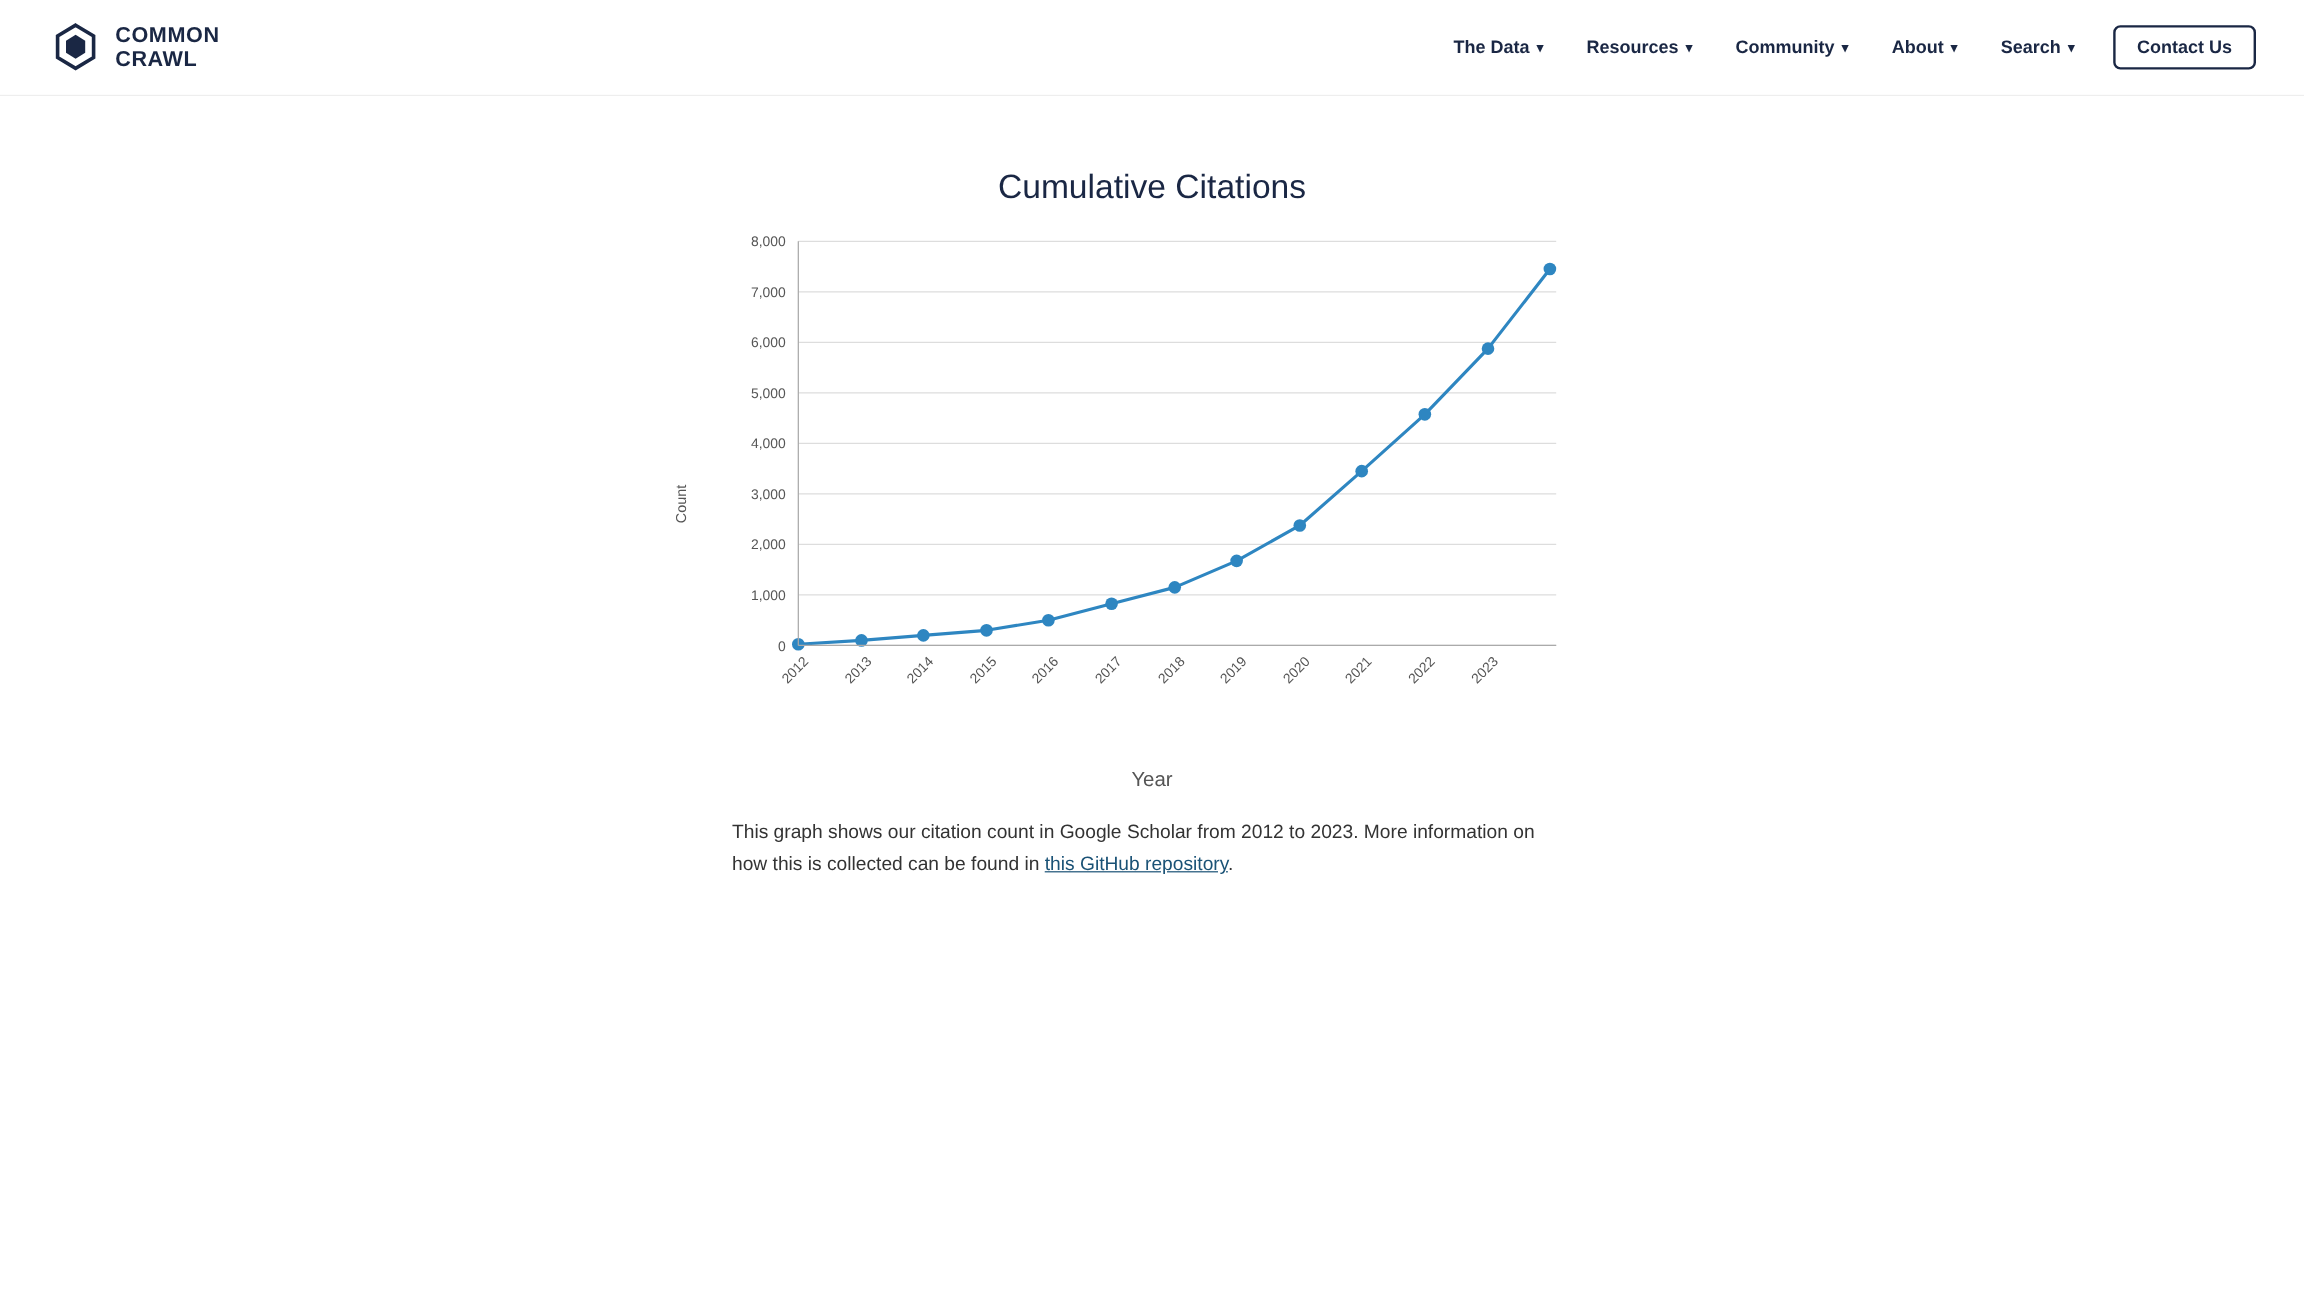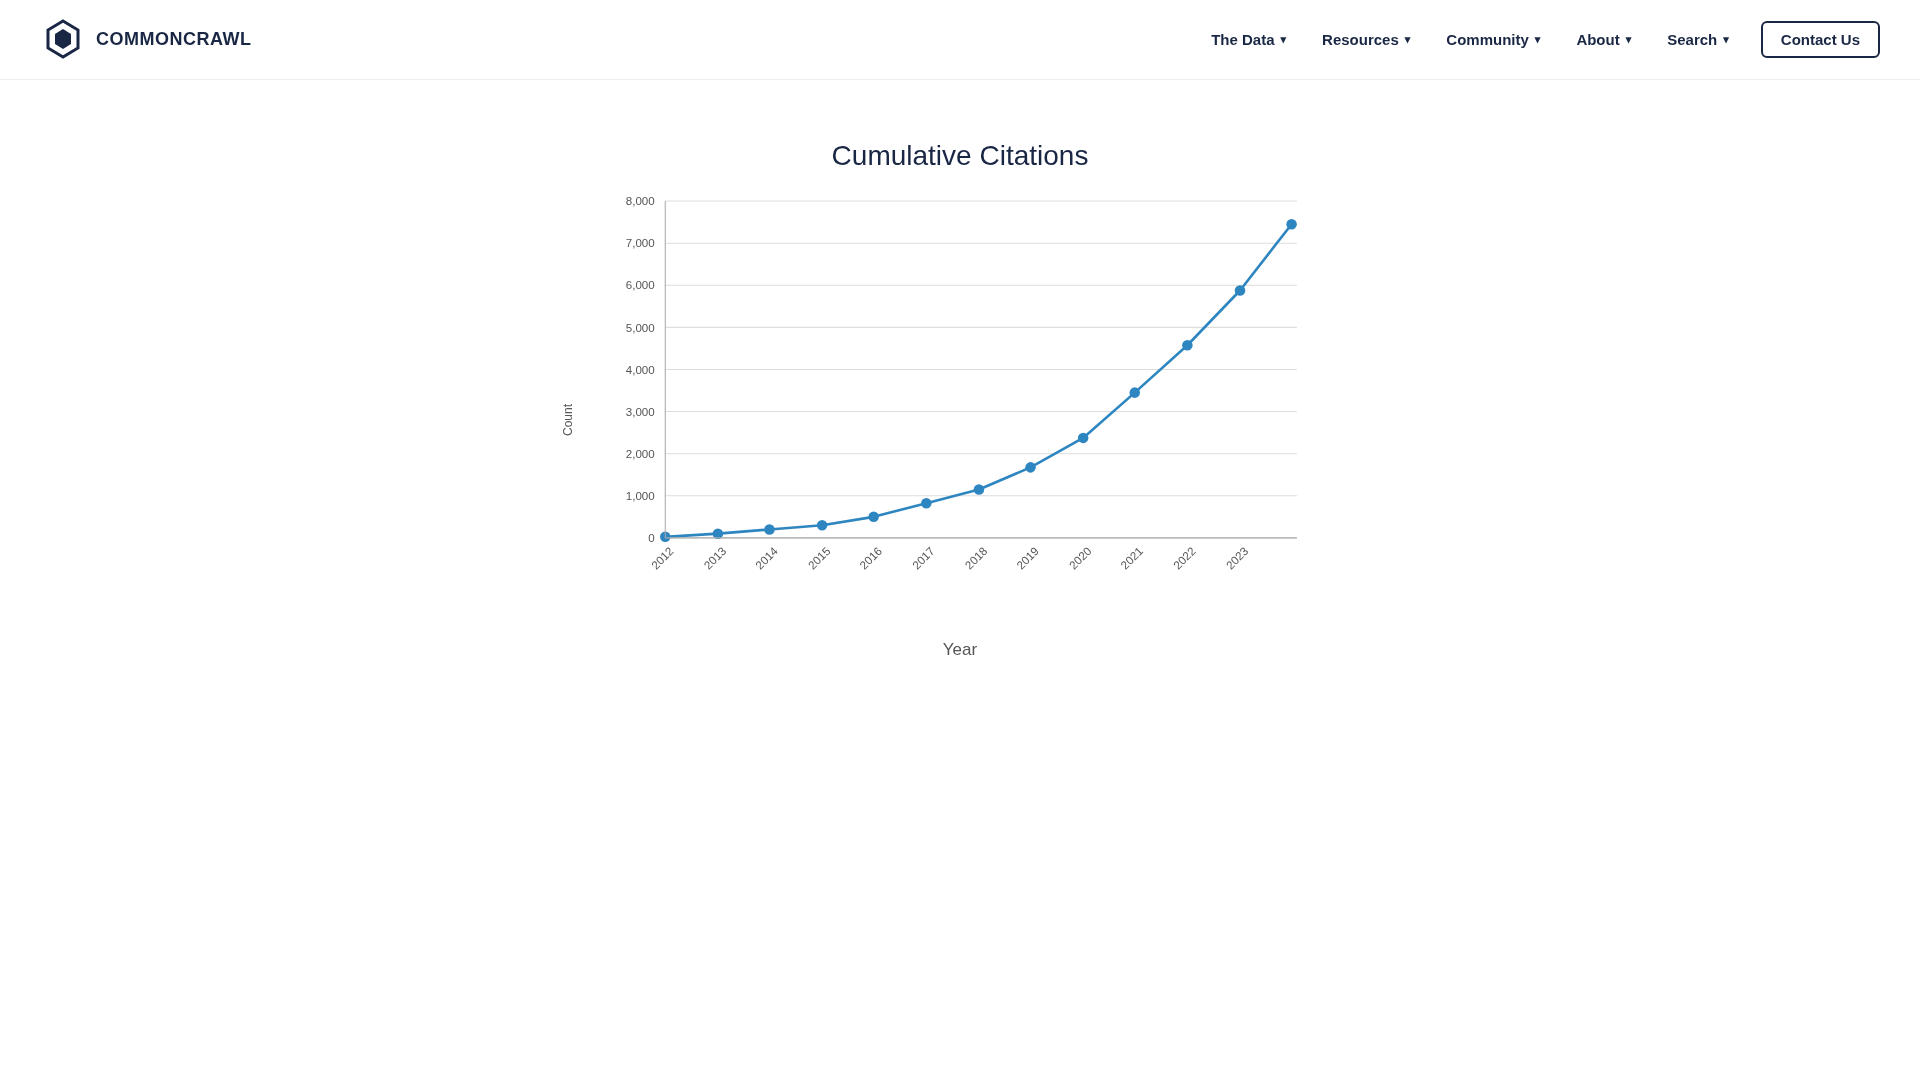--- a/index.html
+++ b/index.html
@@ -15,21 +15,21 @@
       border-bottom: 1px solid #eee;
       position: sticky; top: 0; z-index: 100;
     }
     .logo-area {
       display: flex; align-items: center; gap: 10px; margin-right: auto;
     }
     .logo-icon {
       width: 46px; height: 46px;
     }
     .logo-text {
-      display: flex; flex-direction: row; line-height: 1.1;
+      display: flex; flex-direction: column; line-height: 1.1;
       font-weight: 800; font-size: 18px; color: #1a2744; letter-spacing: 0.5px;
     }
     .nav-links {
       display: flex; align-items: center; gap: 8px;
     }
     .nav-item {
       display: flex; align-items: center; gap: 4px;
       padding: 8px 14px; font-size: 15px; font-weight: 700; color: #1a2744;
       cursor: pointer; border-radius: 4px; white-space: nowrap;
     }
@@ -192,13 +192,18 @@
 
         <line x1="60" y1="340" x2="660" y2="340" stroke="#aaa" stroke-width="1"></line>
 
         <line x1="60" y1="20" x2="60" y2="340" stroke="#aaa" stroke-width="1"></line>
       </svg>
     </div>
 
     <p class="chart-x-label">Year</p>
   </div>
 
+  <div class="description">
+    <p>
+      <span>This graph shows our citation count in Google Scholar from 2012 to 2023.  More information on how this is collected can be found in </span><a href="#">this GitHub repository</a><span>.</span>
+    </p>
+  </div>
 </main>
 
 </body></html>

